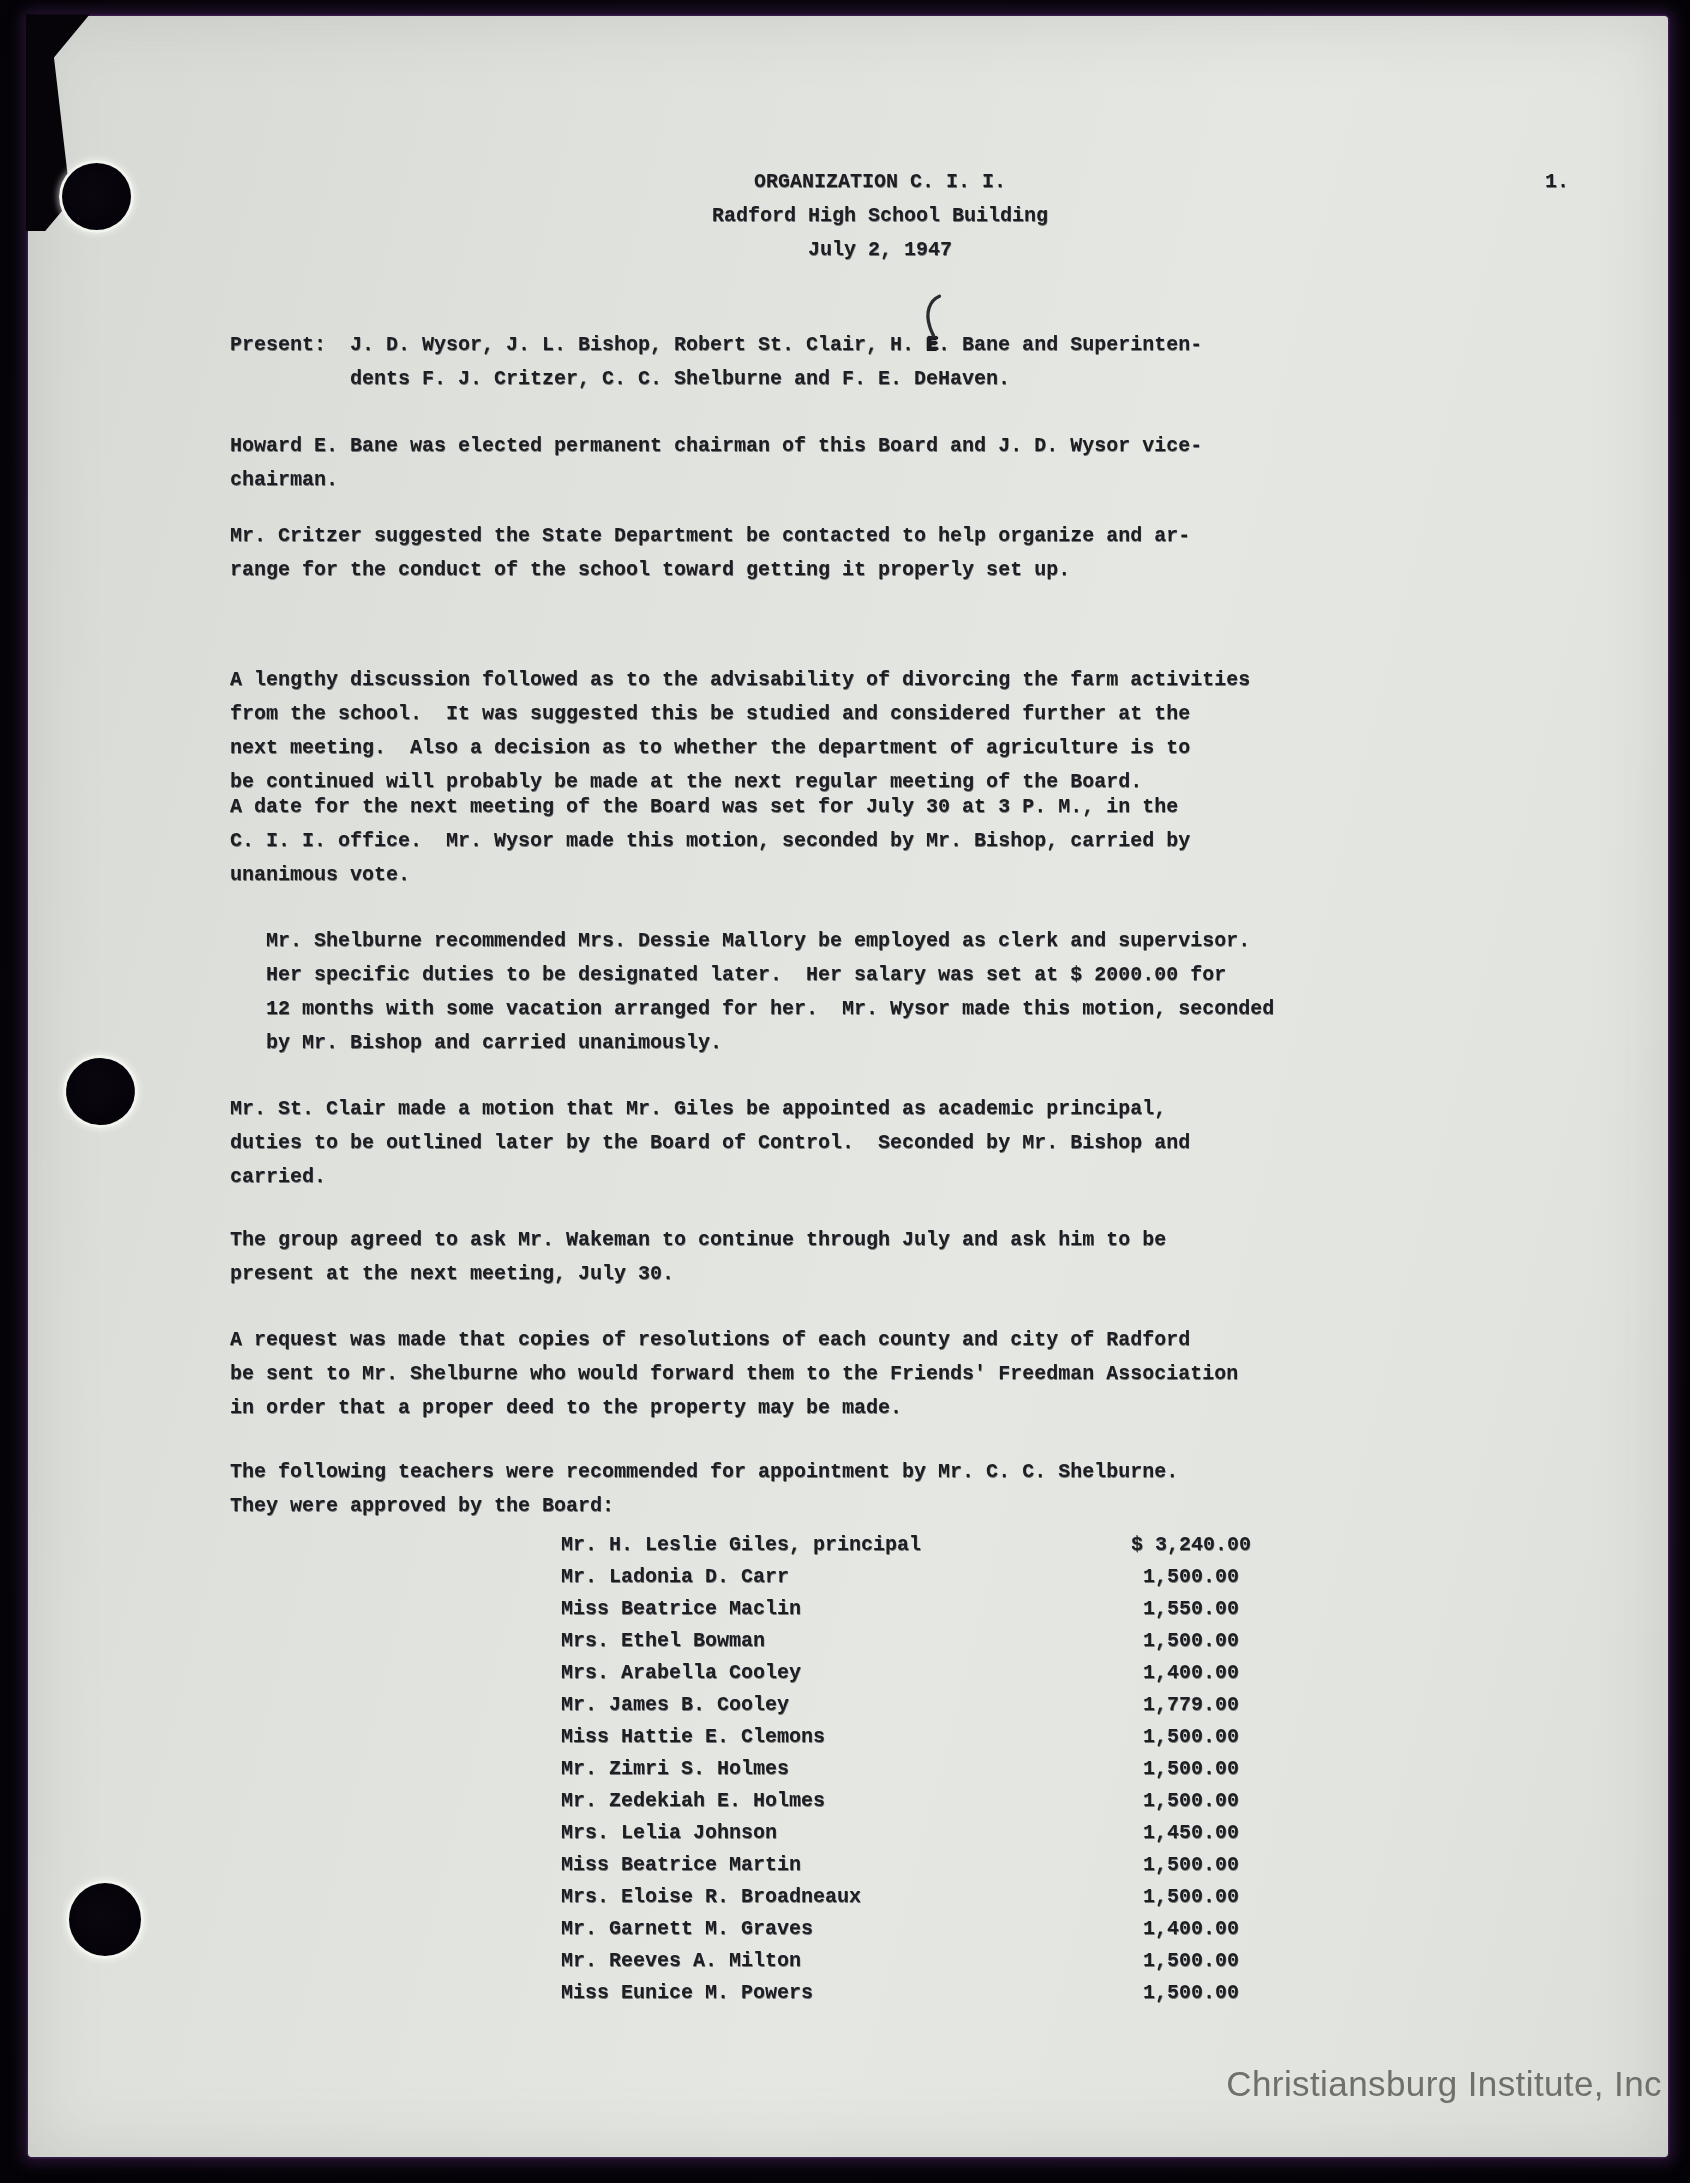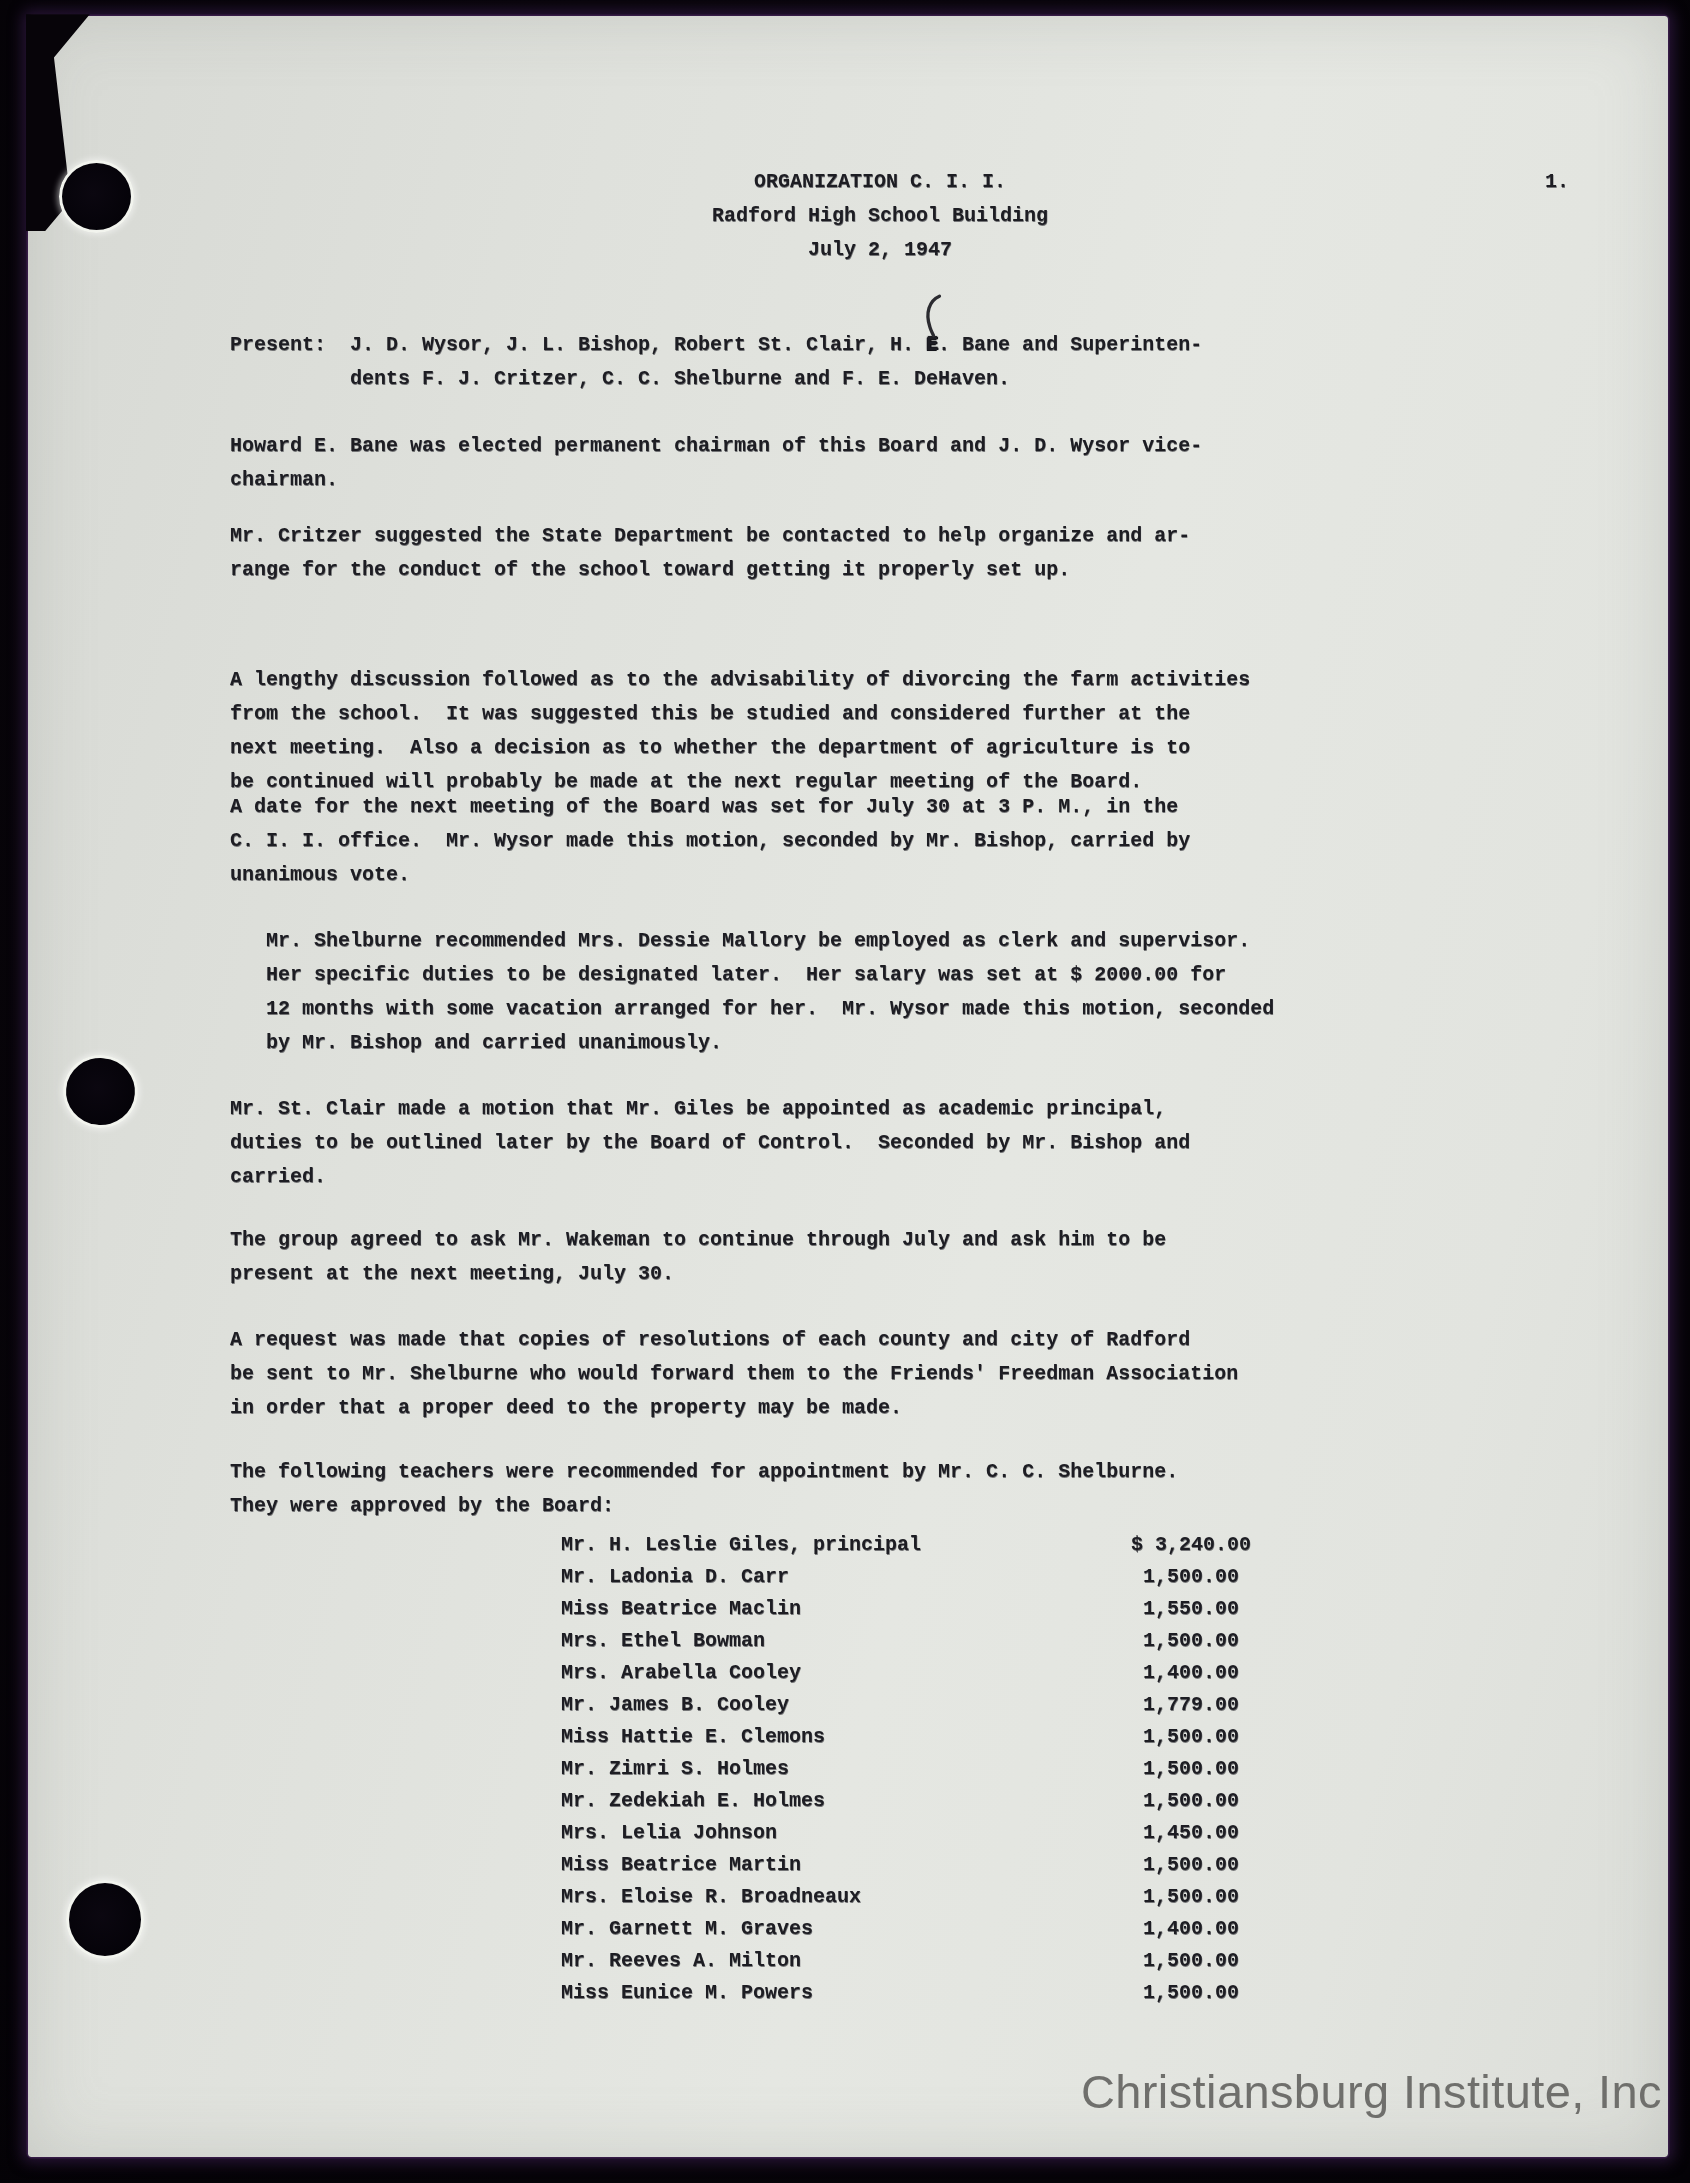--- a/index.html
+++ b/index.html
@@ -60,21 +60,21 @@
   .overstruck{position:relative;display:inline-block;width:1ch;}
   .overstruck .blot{
     display:inline-block;width:1ch;
     text-shadow:0 0 1.5px #15151a, 1.1px 0.4px 0 #15151a, -0.7px 0.7px 0 #15151a, 0.4px -0.7px 0.7px #15151a;
   }
   .pencil{position:absolute;left:-3px;top:-34px;overflow:visible;}
 
   .watermark{
     position:absolute;right:6px;top:2048px;
     font-family:"Liberation Sans","DejaVu Sans",sans-serif;
-    font-size:47px;color:#6f6f6c;letter-spacing:0.4px;font-weight:400;
+    font-size:35px;color:#6f6f6c;letter-spacing:0.4px;font-weight:400;
   }
 </style>
 </head>
 <body>
 
 <div class="scene">
   <div class="paper">
 
     <div class="corner-notch"></div>
     <div class="hole hole1"></div>

